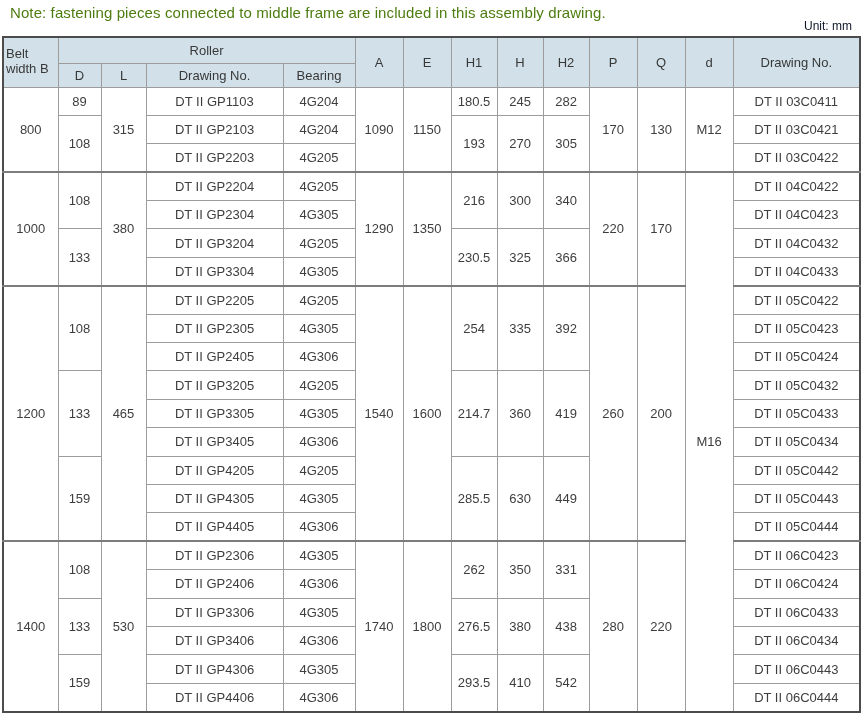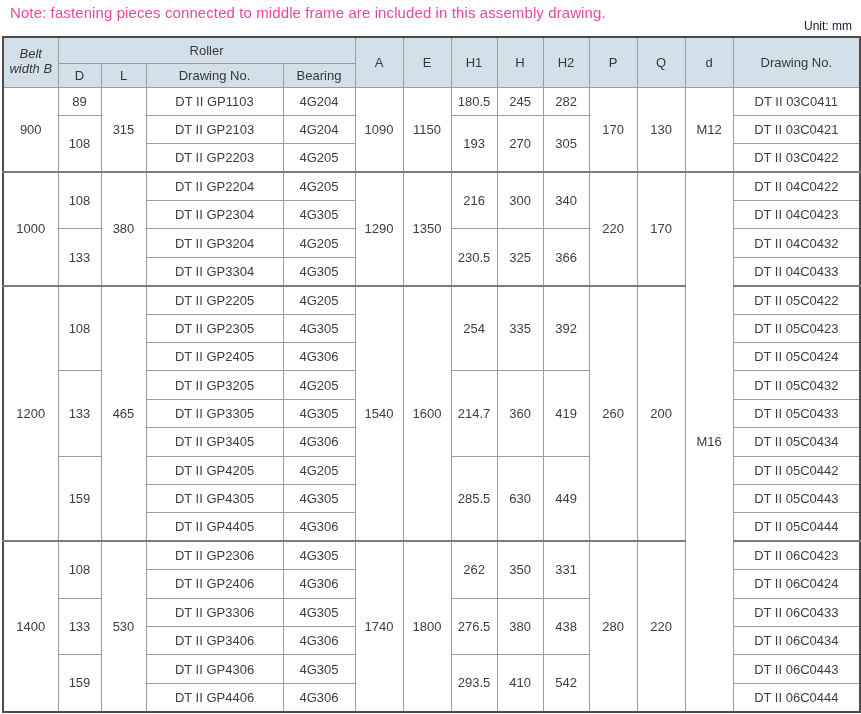--- a/index.html
+++ b/index.html
@@ -2,41 +2,41 @@
 <html><head>
 <meta charset="utf-8">
 <style>
   html,body { margin:0; padding:0; }
   body {
     width:861px; height:714px; background:#ffffff; position:relative;
     font-family:"Liberation Sans", sans-serif;
   }
   .note {
     position:absolute; left:10px; top:4px;
-    font-size:15px; color:#ec4899; letter-spacing:0.1px;text-align:right;
+    font-size:15px; color:#4d7c0f; letter-spacing:0.1px;text-align:right;
   }
   .unit {
     position:absolute; right:9px; top:19px;
     font-size:12px; color:#0f172a;
   }
   table.spec {
     position:absolute; left:2px; top:36px; width:857px;
     border-collapse:collapse; table-layout:fixed;
     border:2px solid #4c4c4c;
   }
   th, td {
     border:1px solid #9c9c9c;
     text-align:center; vertical-align:middle;
     font-size:13px; color:#3e3e3e; padding:0 2px;
     overflow:hidden; white-space:nowrap;
   }
   thead th {
     background:#d2e1e9; font-weight:normal; color:#383838;
   }
-  th.wrap { white-space:normal; line-height:1.15; text-align:center;font-style:italic; }
+  th.wrap { white-space:normal; line-height:1.15; text-align:left; }
   tr.hrow1 { height:26px; }
   tr.hrow2 { height:24px; }
   tbody tr { height:28.4px; }
   tr.blk > td { border-top:2px solid #7c7c7c; }
 </style>
 </head>
 <body>
 
 <div class="note">Note: fastening pieces connected to middle frame are included in this assembly drawing.</div>
 <div class="unit">Unit: mm</div>
@@ -74,21 +74,21 @@
     </tr>
     <tr class="hrow2">
       <th>D</th>
       <th>L</th>
       <th>Drawing No.</th>
       <th>Bearing</th>
     </tr>
   </thead>
   <tbody>
     <tr>
-      <td rowspan="3">900</td>
+      <td rowspan="3">800</td>
       <td>89</td>
       <td rowspan="3">315</td>
       <td>DT II GP1103</td>
       <td>4G204</td>
       <td rowspan="3">1090</td>
       <td rowspan="3">1150</td>
       <td>180.5</td>
       <td>245</td>
       <td>282</td>
       <td rowspan="3">170</td>

